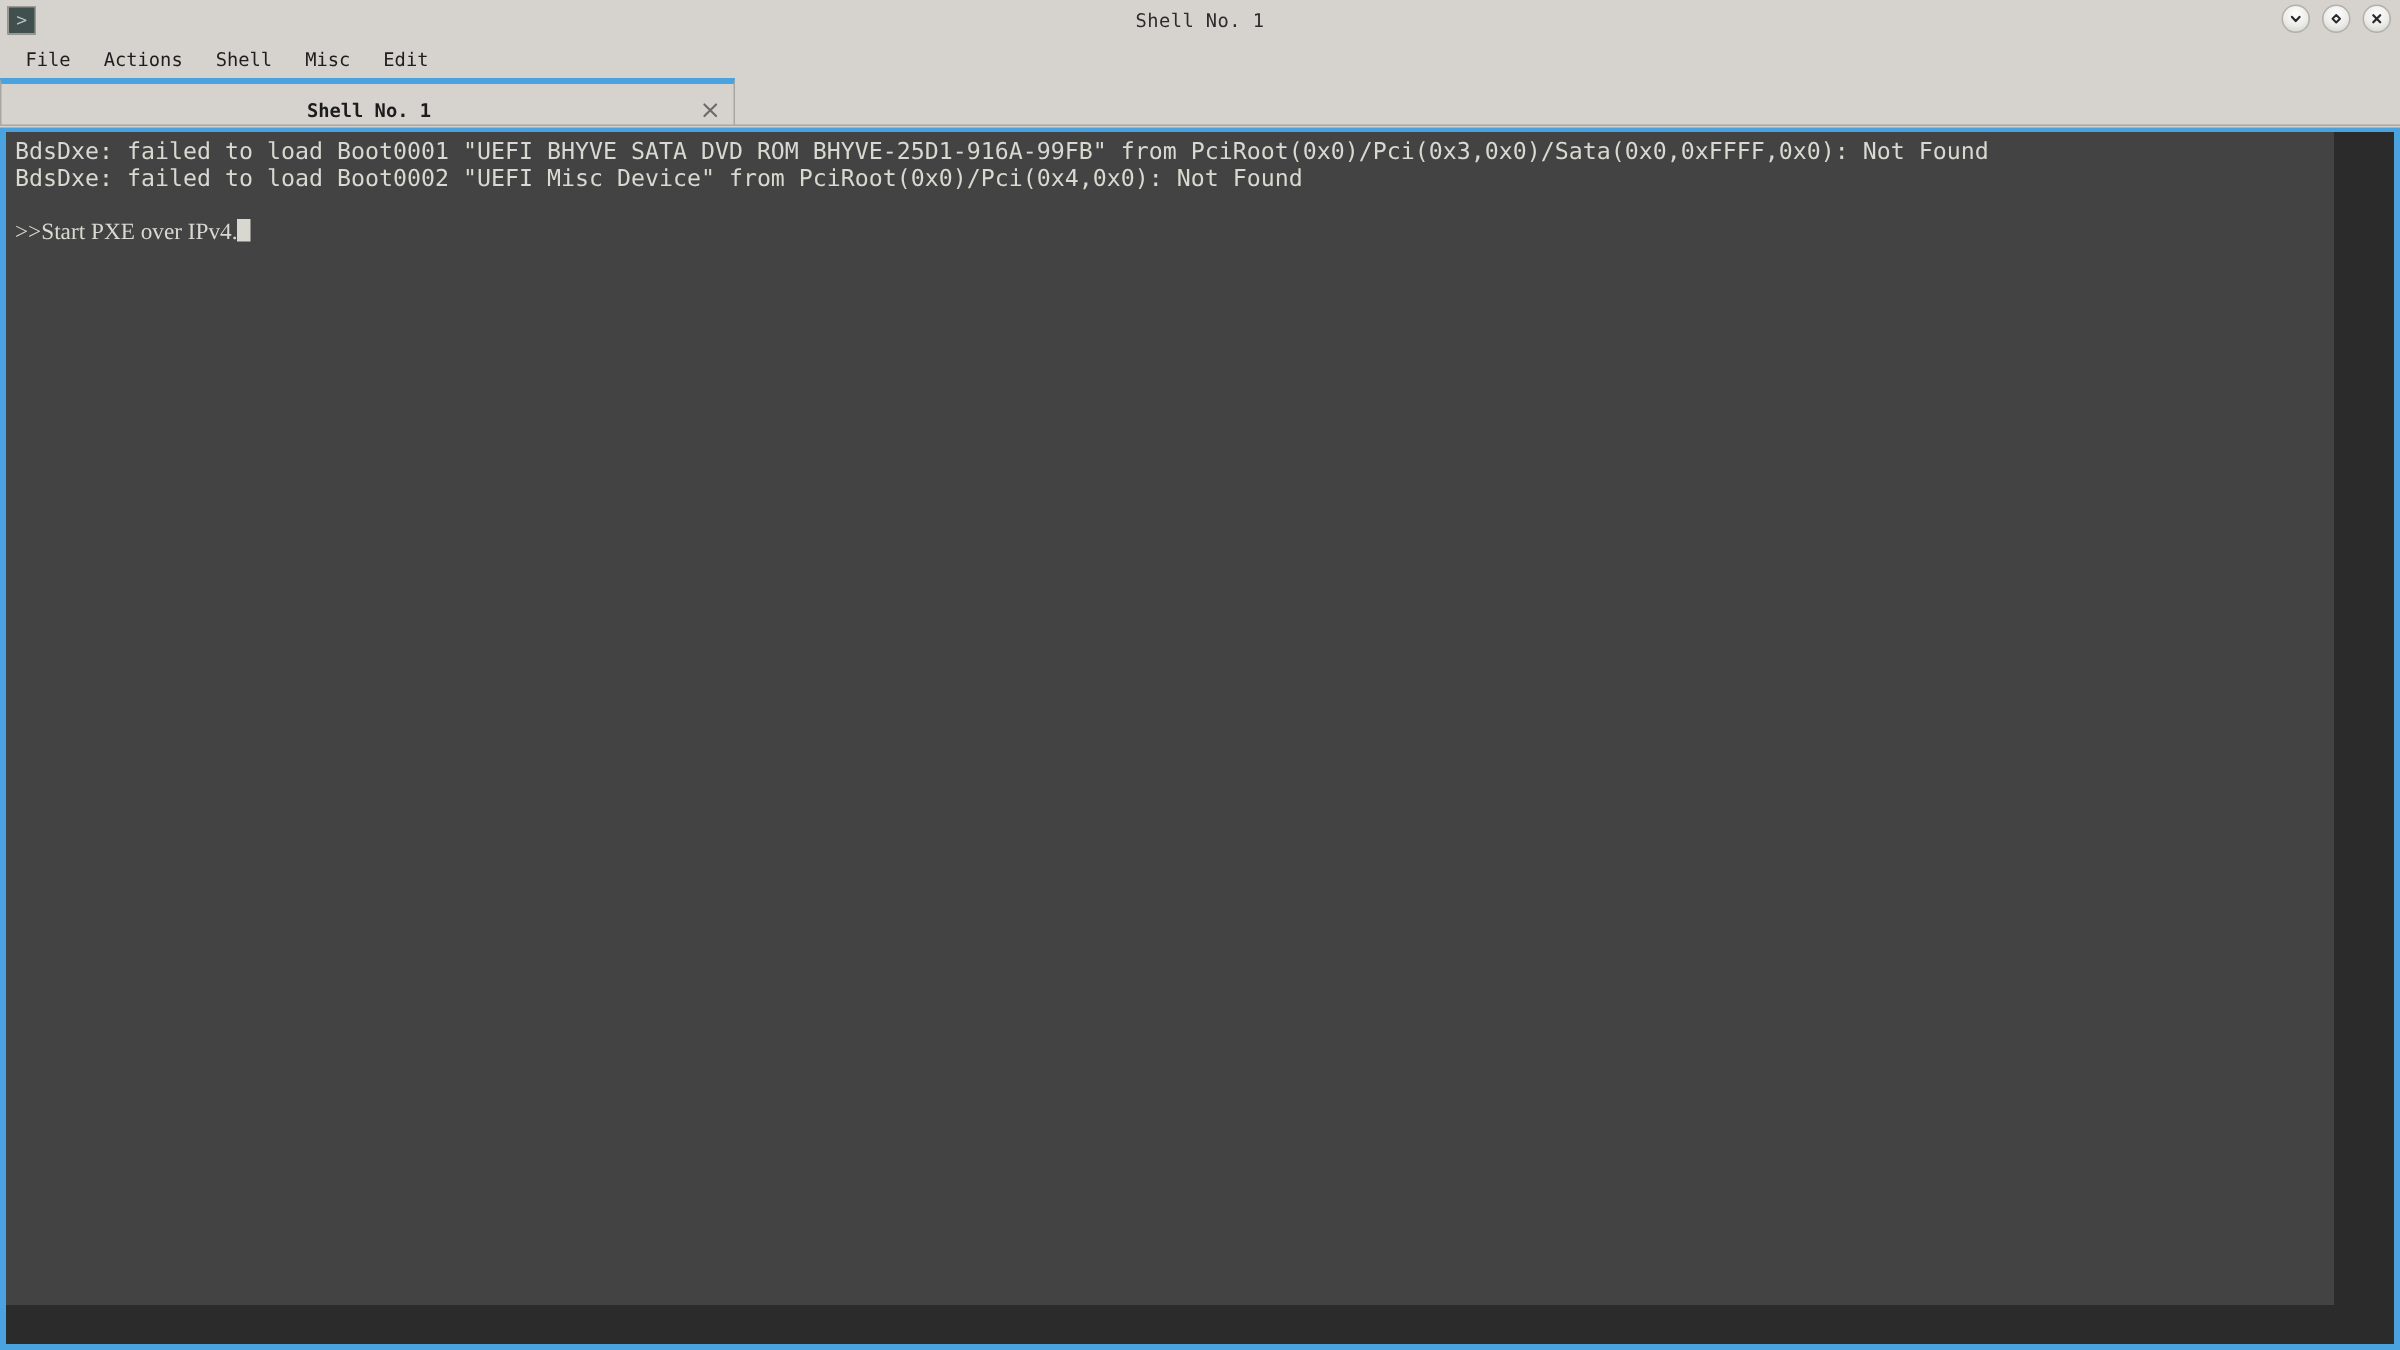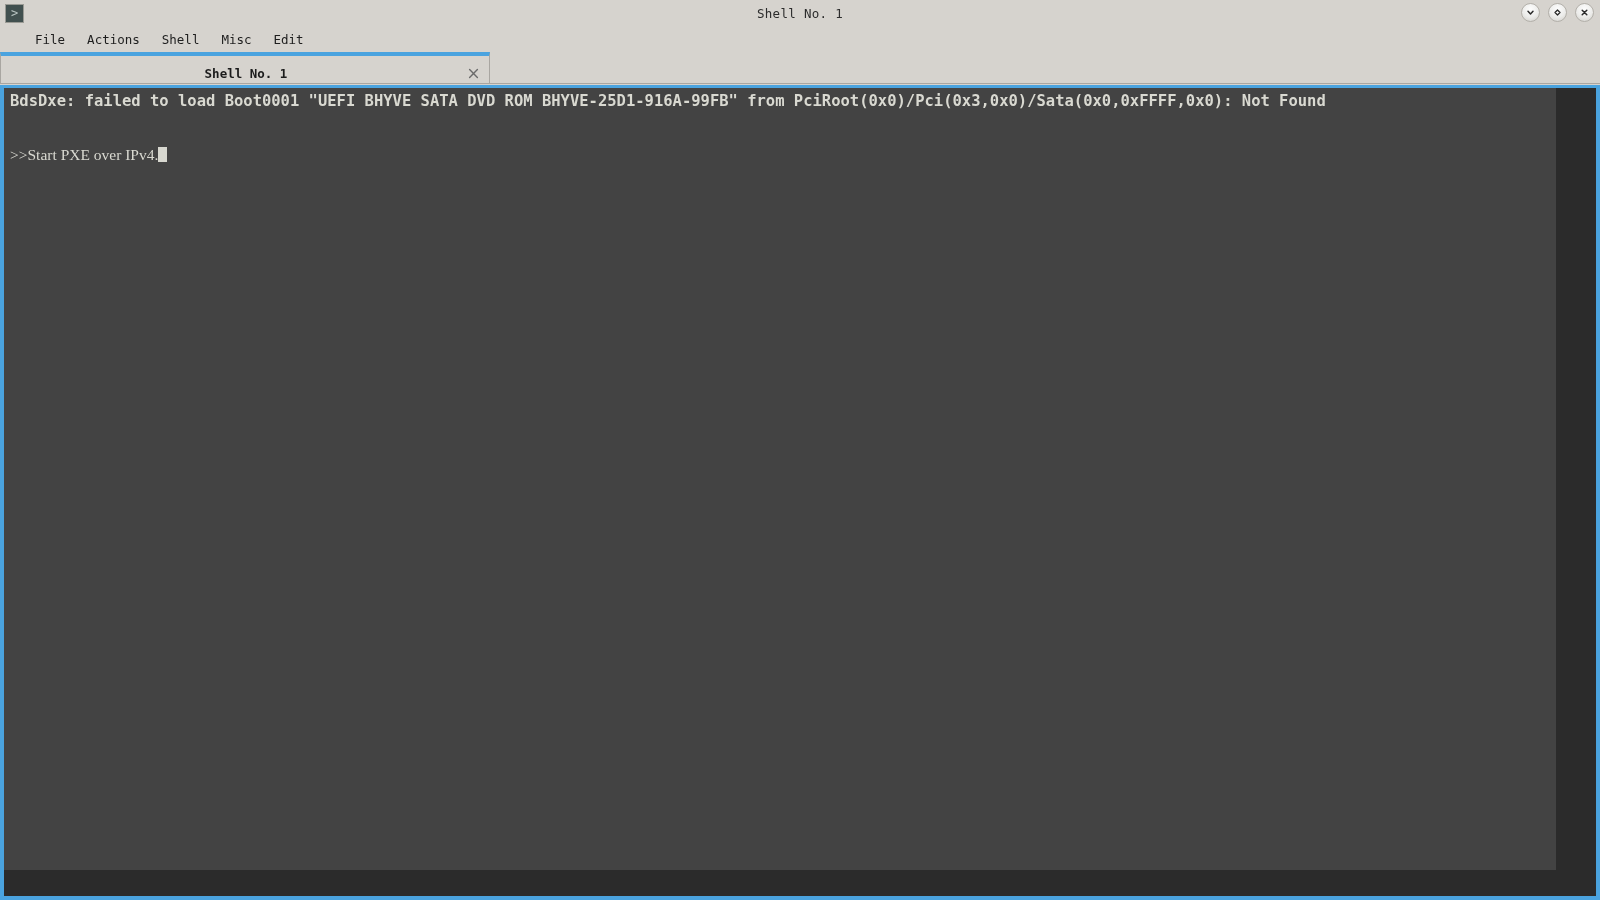--- a/index.html
+++ b/index.html
@@ -73,21 +73,21 @@
 
   
   .menubar {
     position: absolute;
     left: 0; top: 27px;
     width: 1600px;
     height: 25px;
     background: #d6d3ce;
     display: flex;
     align-items: center;
-    padding-left: 24px;
+    padding-left: 6px;
     box-sizing: border-box;
   }
   .menu-item {
     font-size: 12.5px;
     color: #1e1e1e;
     padding: 3px 11px;
     font-family: "DejaVu Sans Mono", "Liberation Mono", monospace;
     white-space: nowrap;
   }
 
@@ -232,20 +232,21 @@
         </svg>
       </div>
     </div>
     <div class="tabbar-rule"></div>
   </div>
 
   <div class="term-frame">
     <div class="term-outer">
       <div class="term-canvas" id="term-canvas">
         <div class="term-line clipped">^ ^ ^ ^ ^ ^ ^ ^ ^ ^ ^ ^ ^ ^ ^ ^ ^ ^ ^ ^ ^ ^ ^ ^ ^ ^ ^ ^ ^ ^ ^ ^ ^ ^ ^ ^ ^ ^ ^ ^ ^ ^ ^ ^ ^ ^ ^ ^ ^ ^ ^ ^ ^ ^ ^ ^ ^ ^ ^ ^ ^ ^ ^ ^ ^ ^ ^ ^ ^ ^ ^ ^ ^ ^ ^ ^ ^ ^ ^ ^ ^ ^ ^ ^ ^</div>
-      <div class="term-line" style="top: 5px; font-weight: bold;">BdsDxe: failed to load Boot0001 "UEFI BHYVE SATA DVD ROM BHYVE-25D1-916A-99FB" from PciRoot(0x0)/Pci(0x3,0x0)/Sata(0x0,0xFFFF,0x0): Not Found</div>
+      <div class="term-line" style="top: 5px;">BdsDxe: failed to load Boot0001 "UEFI BHYVE SATA DVD ROM BHYVE-25D1-916A-99FB" from PciRoot(0x0)/Pci(0x3,0x0)/Sata(0x0,0xFFFF,0x0): Not Found</div>
+          <div class="term-line" style="top: 22.6px;">BdsDxe: failed to load Boot0002 "UEFI Misc Device" from PciRoot(0x0)/Pci(0x4,0x0): Not Found</div>
           <div class="term-line" style="top: 40.2px;"></div>
           <div class="term-line" style="top: 57.8px; font-family: Liberation Serif, serif;">&gt;&gt;Start PXE over IPv4.<span class="cursor-block"></span></div>
         </div>
     </div>
   </div>
 
 </div>
 
 </body></html>

